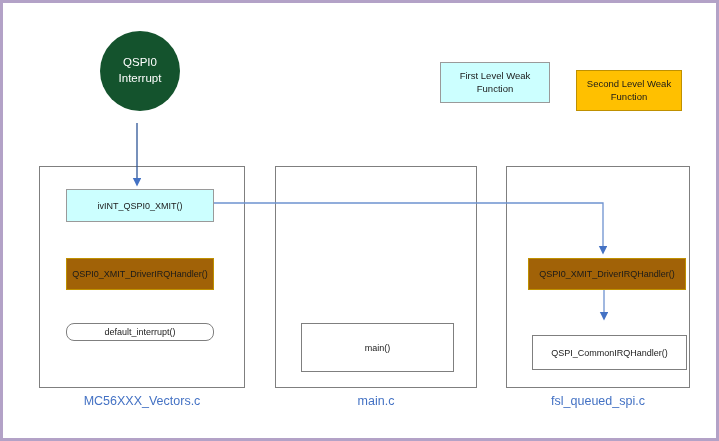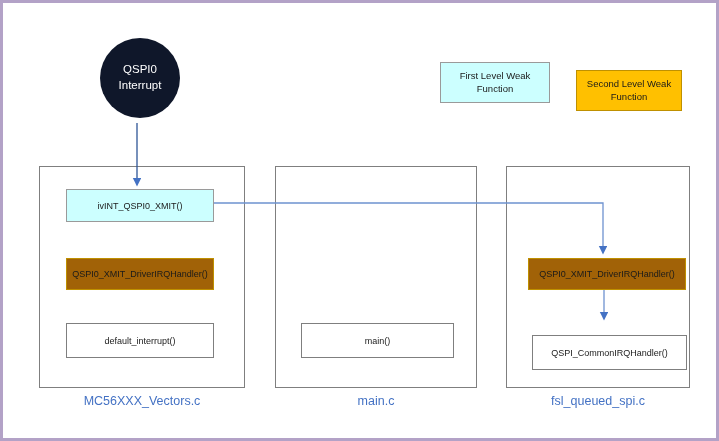--- a/index.html
+++ b/index.html
@@ -16,25 +16,25 @@
     height: 441px;
     background: #ffffff;
     box-sizing: border-box;
     border: 3px solid #b3a2c7;
     overflow: hidden;
   }
   
   #interrupt-circle {
     position: absolute;
     left: 97px;
-    top: 35px;
+    top: 28px;
     width: 80px;
     height: 80px;
     border-radius: 50%;
-    background: #0f172a;
+    background: #14532d;
     color: #ffffff;
     display: flex;
     flex-direction: column;
     align-items: center;
     justify-content: center;
     font-size: 11.5px;
     line-height: 1.35;
     text-align: center;
   }
   
@@ -103,22 +103,22 @@
     color: #1a1a1a;
     padding: 8px 4px;
     white-space: nowrap;
   }
   .func-weak1 { background: #ccffff; border: 1px solid #9a9a9a; }
   .func-weak2 { background: #a16207; border: 1px solid #bf9000; }
   .func-plain { background: #ffffff; border: 1px solid #7f7f7f; }
 
   #box-ivint   { left: 63px;  top: 186px; width: 148px; height: 33px; }
   #box-drvirq-l{ left: 63px;  top: 255px; width: 148px; height: 32px; }
-  #box-default { left: 63px;  top: 320px; width: 148px; height: 35px; }
-  #box-main    { left: 298px; top: 320px; width: 153px; height: 35px; }
+  #box-default { left: 63px;  top: 320px; width: 148px; height: 18px; border-radius: 8px; }
+  #box-main    { left: 298px; top: 320px; width: 153px; height: 49px; }
   #box-drvirq-r{ left: 525px; top: 255px; width: 158px; height: 32px; }
   #box-common  { left: 529px; top: 332px; width: 155px; height: 35px; }
 
   
   #connectors {
     position: absolute;
     left: 0;
     top: 0;
     width: 713px;
     height: 435px;

